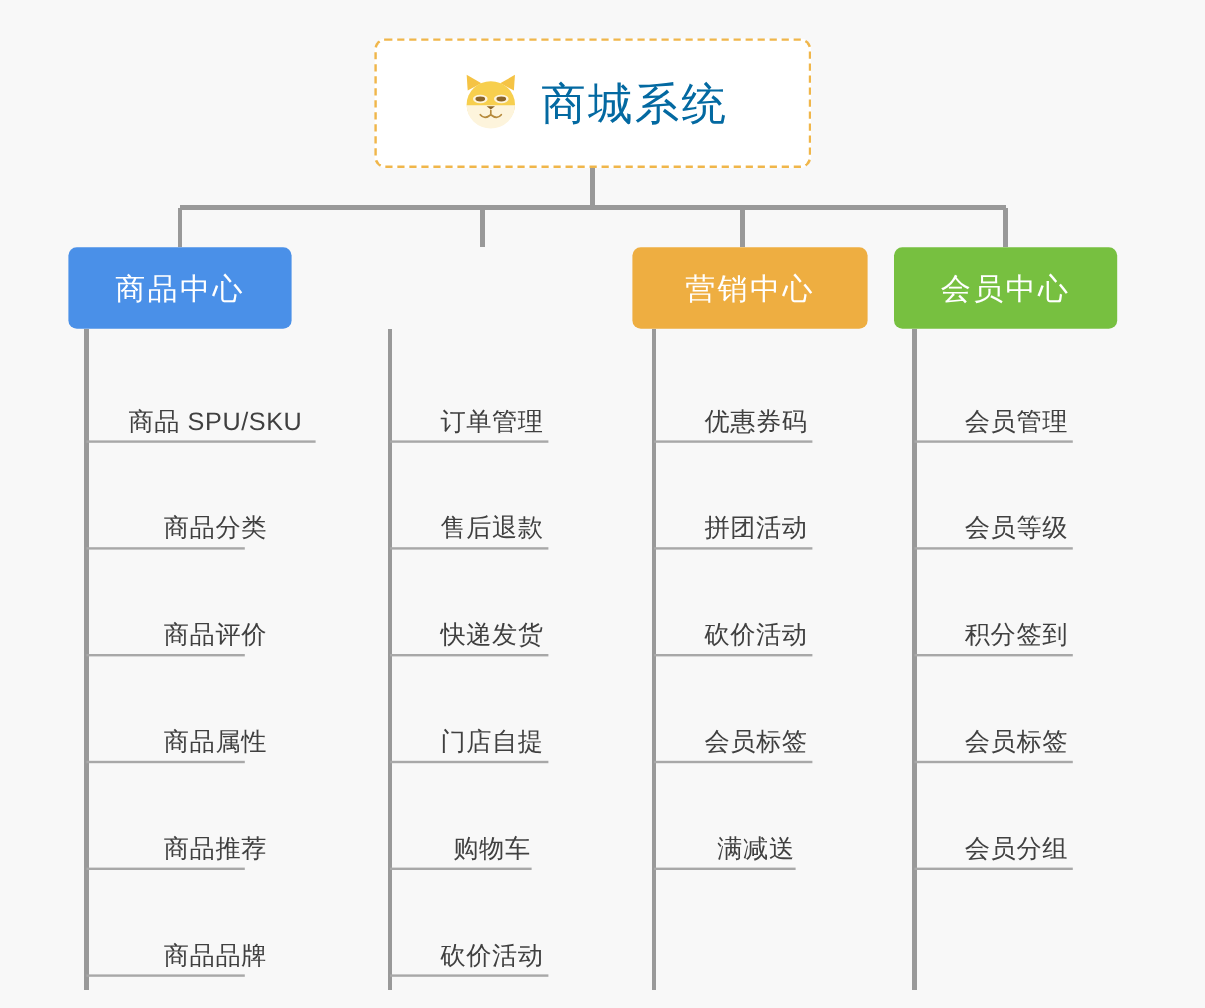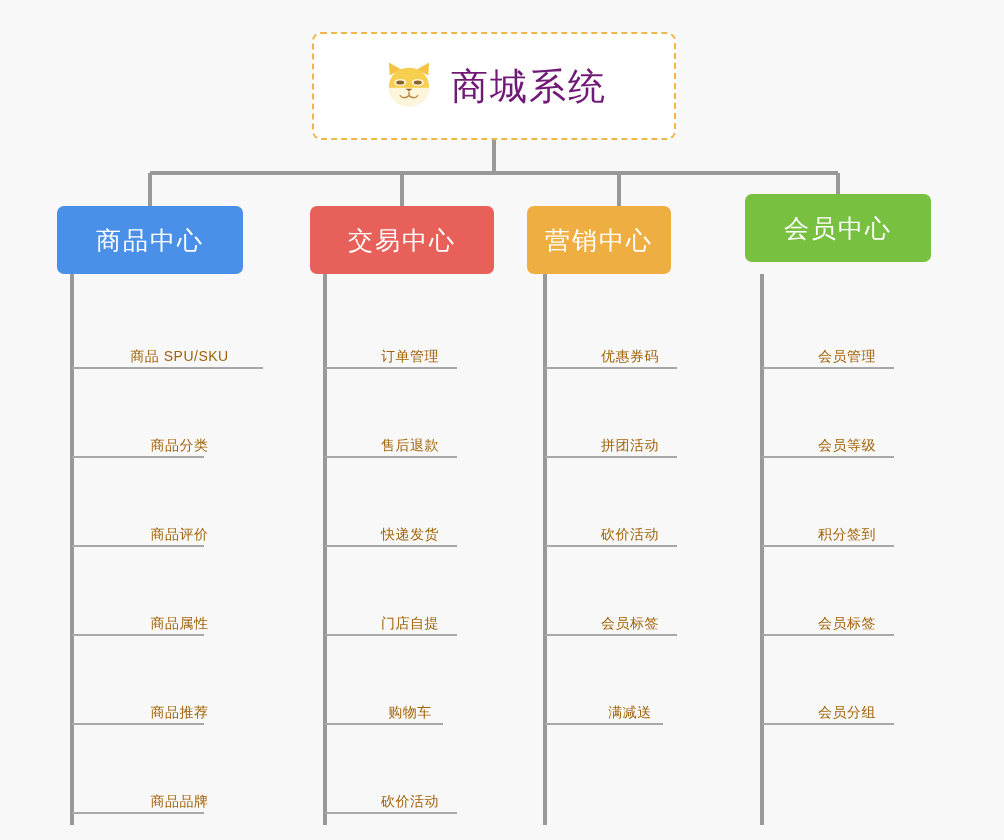--- a/index.html
+++ b/index.html
@@ -47,21 +47,21 @@
     gap: 14px;
   }
   .root-emoji {
     width: 56px;
     height: 56px;
     position: relative;
     flex: 0 0 auto;
   }
   .root-title {
     font-size: 37px;
-    color: #701a75;
+    color: #0369a1;
     letter-spacing: 2px;
     line-height: 1;
     white-space: nowrap;
   }
 
   
   .cat-head {
     position: absolute;
     height: 68px;
     border-radius: 7px;
@@ -82,22 +82,22 @@
   .leaf-item {
     position: relative;
     height: 89px;
     box-sizing: border-box;
     display: flex;
     align-items: flex-end;
     justify-content: center;
     padding-bottom: 5px;
   }
   .leaf-label {
-    font-size: 14px;
-    color: #a16207;
+    font-size: 21px;
+    color: #404040;
     white-space: nowrap;
     line-height: 1.15;
     letter-spacing: 0.5px;
   }
   .leaf-rule {
     position: absolute;
     left: 0;
     bottom: 0;
     height: 2px;
     background: #a8a8a8;
@@ -147,27 +147,24 @@
 
         <path d="M32 39 v4 M32 43 q-6 5 -10 0 M32 43 q6 5 10 0" stroke="#b68a3c" stroke-width="1.6" fill="none" stroke-linecap="round"></path>
       </svg>
     </div>
     <div class="root-title">商城系统</div>
   </div>
 
   <div class="cat-head" style="left:57px; top:206px; width:186px; background:#4a90e8;font-family:Liberation Mono, monospace;">
     <span>商品中心</span>
   </div>
-  <div class="cat-head" style="left:310px; top:206px; width:184px; background:#e8605a;">
-    <span>交易中心</span>
-  </div>
-  <div class="cat-head" style="left:527px; top:206px; width:144px; background:#eeae41;">
+  <div class="cat-head" style="left:527px; top:206px; width:196px; background:#eeae41;">
     <span>营销中心</span>
   </div>
-  <div class="cat-head" style="left:745px; top:194px; width:186px; background:#77c040;">
+  <div class="cat-head" style="left:745px; top:206px; width:186px; background:#77c040;">
     <span>会员中心</span>
   </div>
 
   <div class="leaf-col" style="left:72px; width:215px;">
       <div class="leaf-item">
         <span class="leaf-label">商品 SPU/SKU</span>
         <div class="leaf-rule" style="width: 191px;"></div>
       </div>
       <div class="leaf-item">
         <span class="leaf-label">商品分类</span>

